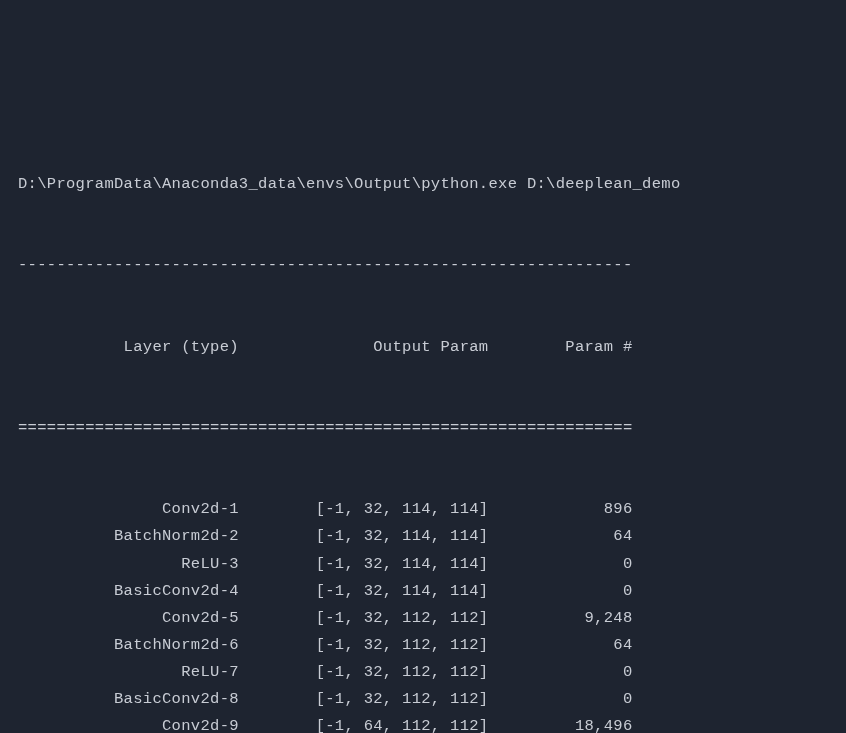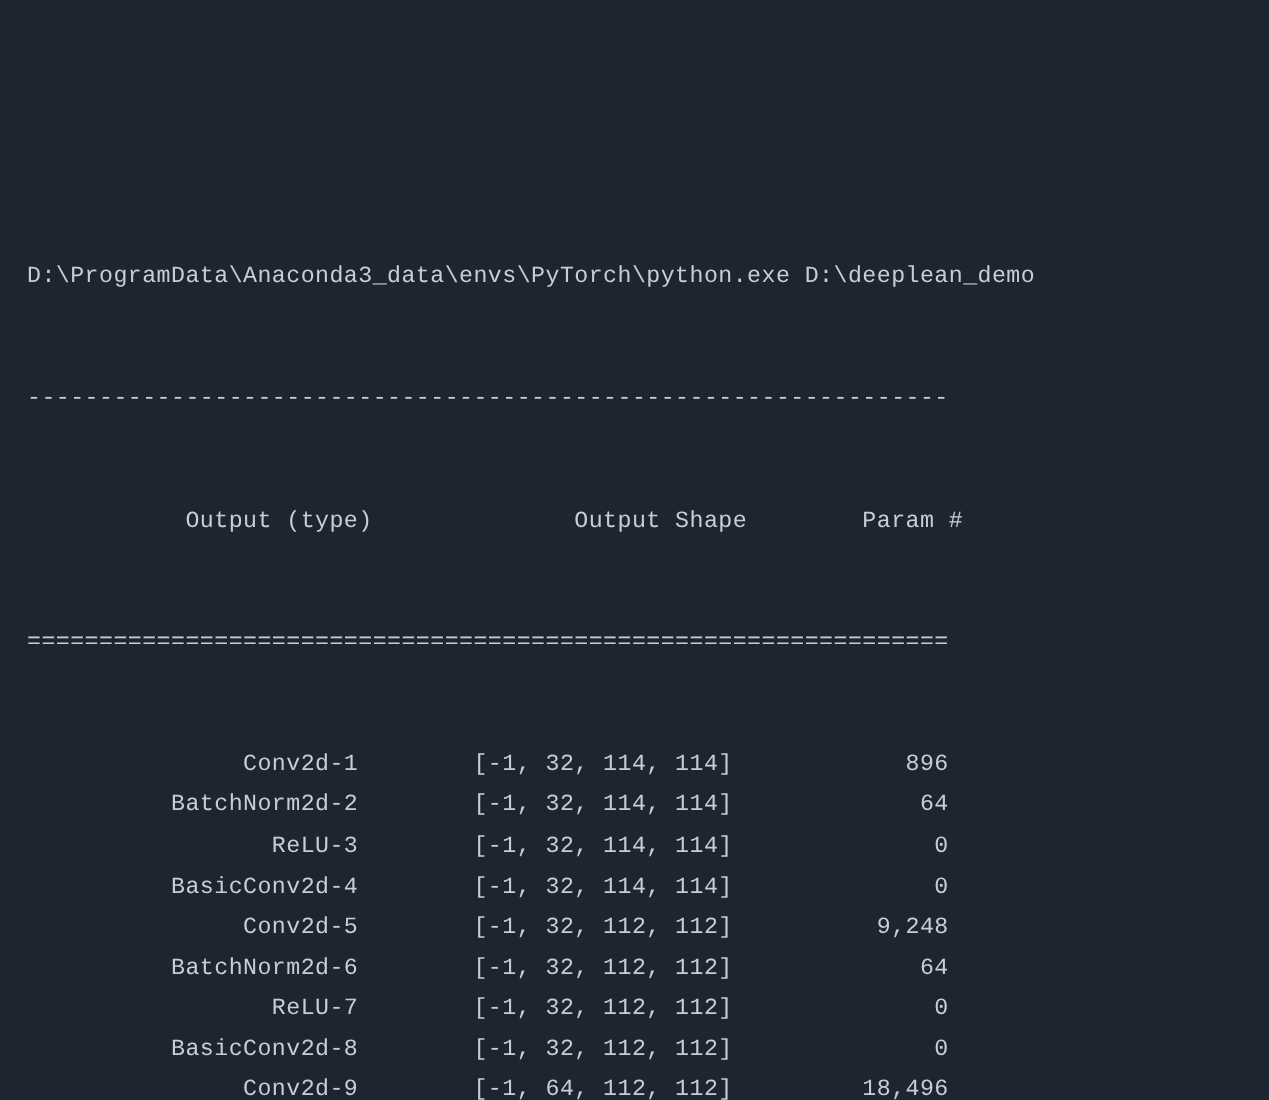--- a/index.html
+++ b/index.html
@@ -24,21 +24,21 @@
       display: block;
       letter-spacing: 0.3px;
     }
   </style>
 </head>
 <body>
 
 
 
 <div class="terminal">
-  <span class="line">D:\ProgramData\Anaconda3_data\envs\PyTorch\python.exe D:\deeplean_demo</span>
+  <span class="line">D:\ProgramData\Anaconda3_data\envs\Output\python.exe D:\deeplean_demo</span>
   <span class="line">----------------------------------------------------------------</span>
-  <span class="line" id="header-line">           Output (type)              Output Shape        Param #</span>
+  <span class="line" id="header-line">           Layer (type)              Output Param        Param #</span>
   <span class="line">================================================================</span>
   <div id="rows-container"><span class="line">               Conv2d-1        [-1, 32, 114, 114]            896</span><span class="line">          BatchNorm2d-2        [-1, 32, 114, 114]             64</span><span class="line">                 ReLU-3        [-1, 32, 114, 114]              0</span><span class="line">          BasicConv2d-4        [-1, 32, 114, 114]              0</span><span class="line">               Conv2d-5        [-1, 32, 112, 112]          9,248</span><span class="line">          BatchNorm2d-6        [-1, 32, 112, 112]             64</span><span class="line">                 ReLU-7        [-1, 32, 112, 112]              0</span><span class="line">          BasicConv2d-8        [-1, 32, 112, 112]              0</span><span class="line">               Conv2d-9        [-1, 64, 112, 112]         18,496</span></div>
 </div>
 
 
 
 
 </body></html>

